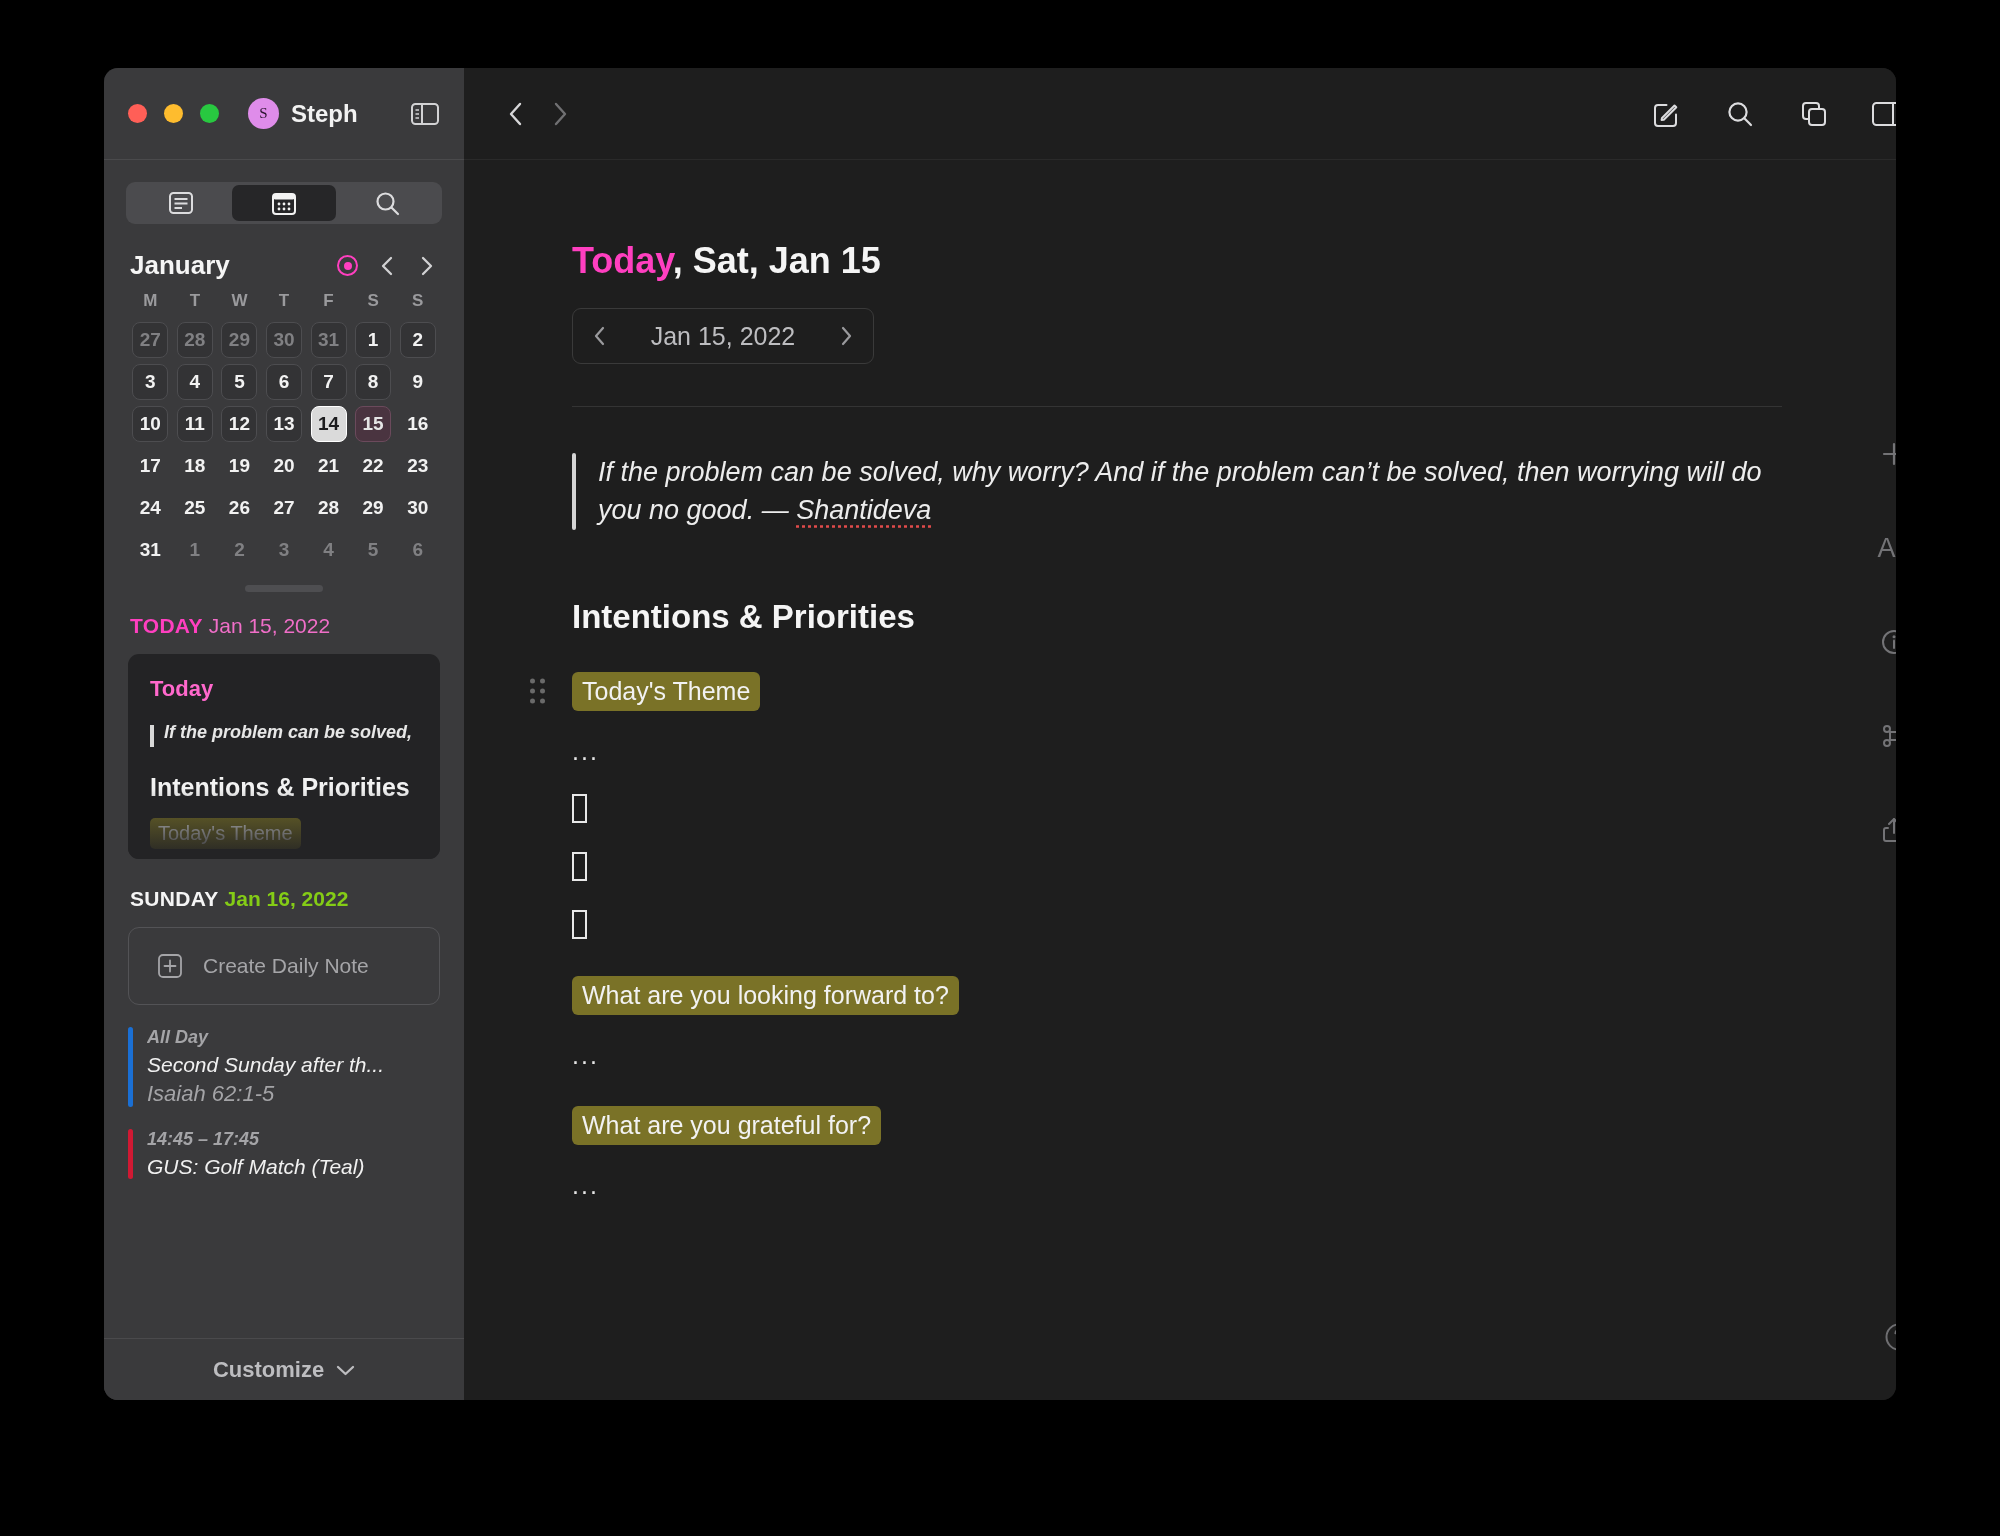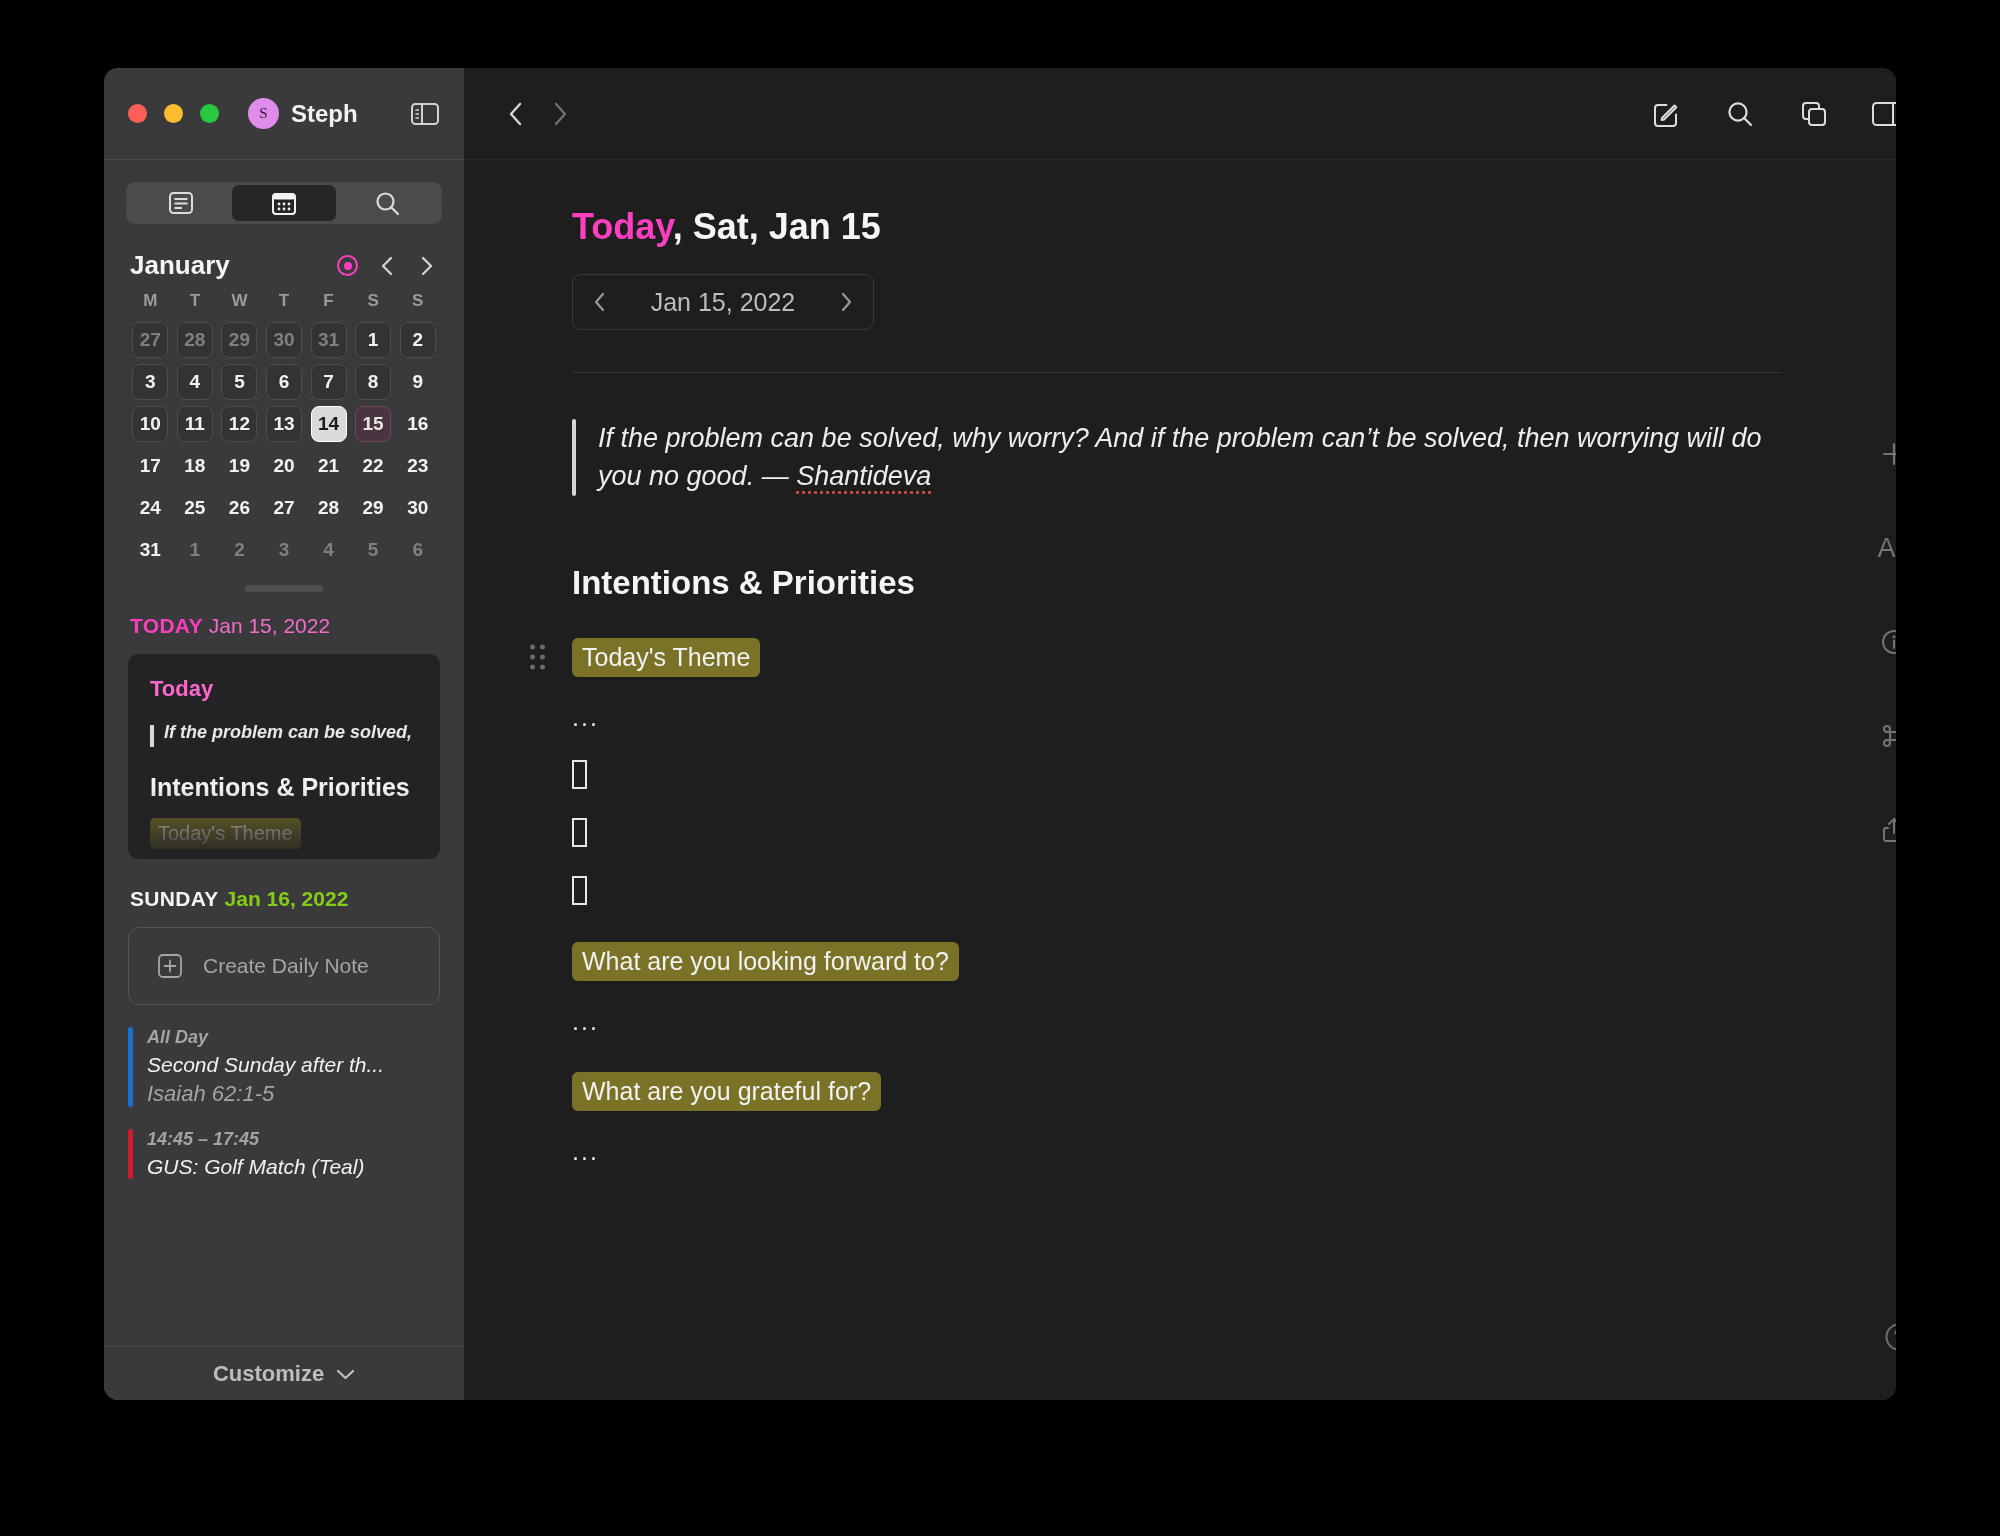--- a/index.html
+++ b/index.html
@@ -179,29 +179,29 @@
   #events { margin: 22px 24px 0 24px; font-style: italic; }
   .event { display: flex; gap: 14px; margin-bottom: 22px; }
   .event-bar { width: 5px; border-radius: 3px; flex: 0 0 5px; }
   .event-body { overflow: hidden; }
   .event-time { color: #a4a4a7; font-size: 18px; font-weight: 700; }
   .event-title { color: #f1f1f1; font-size: 21px; margin-top: 5px; white-space: nowrap; }
   .event-sub { color: #a4a4a7; font-size: 22px; margin-top: 4px; white-space: nowrap; }
 
   #customize-bar {
     position: absolute; left: 0; right: 0; bottom: 0;
-    height: 54px;
+    height: 62px;
     background: #3a3a3c;
     border-top: 1px solid #4a4a4c;
     display: flex; align-items: center; justify-content: center; gap: 12px;
   }
   #customize-bar span { color: #bdbdc0; font-size: 22px; font-weight: 700; }
 
   
-  #main { flex: 1; background: #1e1e1e; display: flex; flex-direction: column; position: relative; }
+  #main { flex: 1; background: #1e1e1e; display: flex; flex-direction: column; position: relative; gap: 34px; }
   #main-toolbar {
     height: 92px; flex: 0 0 92px;
     display: flex; align-items: center;
     padding: 0 34px 0 30px;
     border-bottom: 1px solid #2a2a2a;
   }
   .nav-arrow { width: 44px; height: 44px; display: flex; align-items: center; justify-content: center; }
   #toolbar-right { margin-left: auto; display: flex; align-items: center; gap: 34px; }
   .tb-icon { width: 40px; height: 40px; display: flex; align-items: center; justify-content: center; }
 

